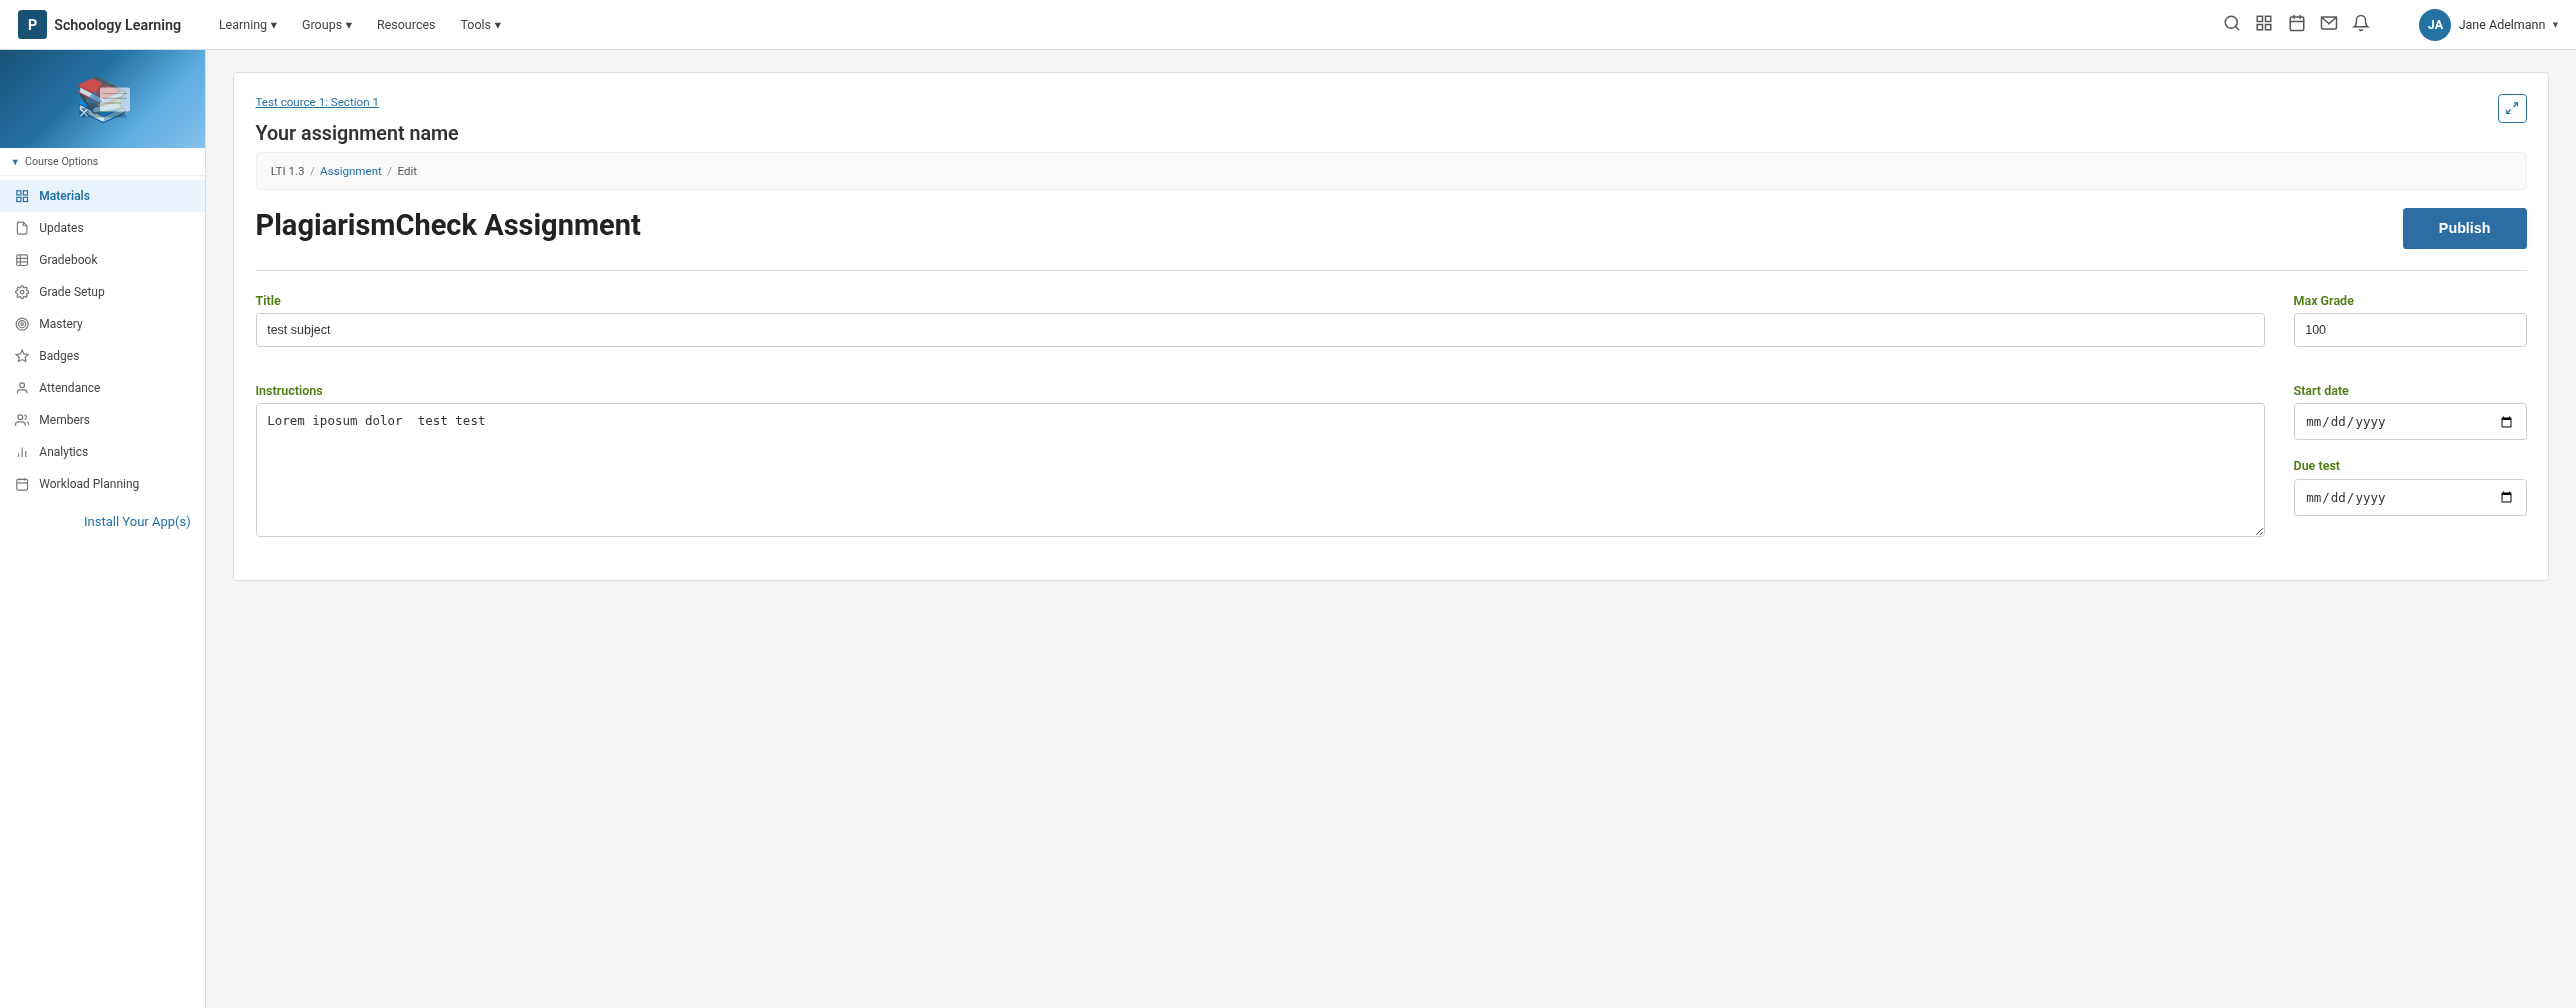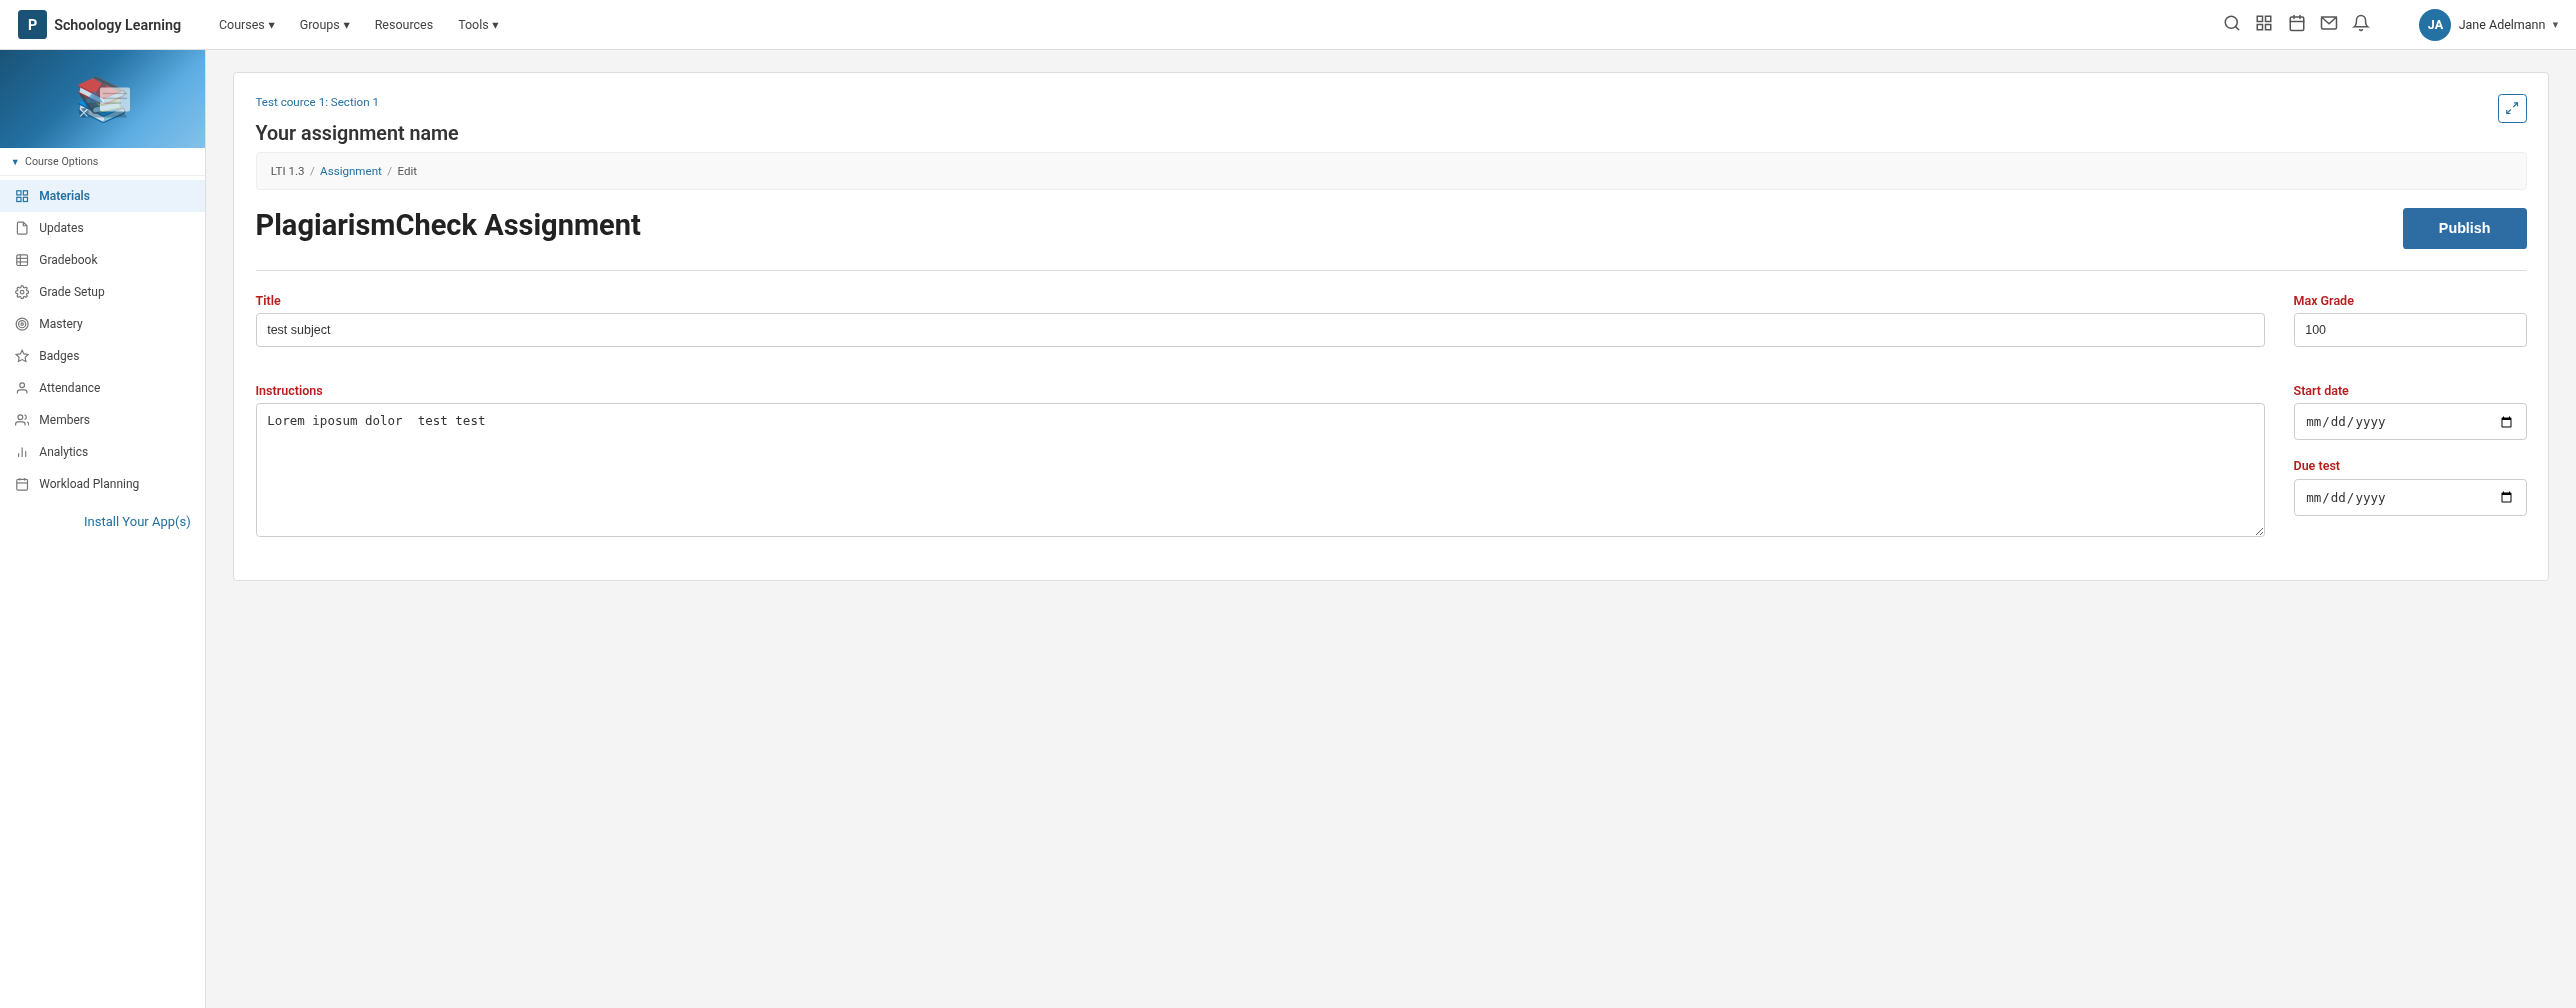--- a/index.html
+++ b/index.html
@@ -38,58 +38,58 @@
     .sidebar-install { padding: 10.7px 14.3px; color: #2471a3; font-size: 13px; cursor: pointer; text-align: right; }
 
     
     .main { flex: 1; padding: 21.5px 27px; background: #f4f4f4; overflow-y: auto; }
 
     
     .content-card { background: #fff; border: 0.9px solid #ddd; border-radius: 3.6px; padding: 21.5px; }
 
     
     .page-header { display: flex; align-items: flex-start; justify-content: space-between; margin-bottom: 7.2px; }
-    .breadcrumb-link { color: #2471a3; font-size: 11.6px; cursor: pointer; }
+    .breadcrumb-link { color: #2471a3; font-size: 11.6px; cursor: pointer; text-decoration: underline; }
     .page-title { font-size: 19.7px; font-weight: 600; color: #333; margin-top: 13px; }
     .expand-icon { width: 29px; height: 29px; border: 1.8px solid #2471a3; border-radius: 3.6px; display: flex; align-items: center; justify-content: center; cursor: pointer; color: #2471a3; font-size: 12.5px; }
 
     
     .breadcrumb-bar { background: #f9f9f9; border: 0.9px solid #eee; border-radius: 3.6px; padding: 10.7px 14.3px; margin-bottom: 18px; font-size: 11.6px; color: #555; display: flex; align-items: center; gap: 5.4px; }
     .breadcrumb-bar a { color: #2471a3; cursor: pointer; }
     .breadcrumb-bar .sep { color: #999; }
 
     
     .assignment-header { display: flex; align-items: flex-start; justify-content: space-between; margin-bottom: 21.5px; }
     .assignment-title { font-size: 29px; font-weight: 700; color: #222; }
     .publish-btn { background: #2e6da4; color: white; border: none; padding: 12.5px 36px; font-size: 14.3px; font-weight: 600; border-radius: 3.6px; cursor: pointer; }
 
     
     .divider { border: none; border-top: 0.9px solid #ddd; margin-bottom: 21.5px; }
 
     
     .form-row { display: flex; gap: 29px; margin-bottom: 18px; }
     .form-col-main { flex: 1; }
     .form-col-side { width: 233px; flex-shrink: 0; }
-    .form-label { font-size: 12.5px; font-weight: 600; color: #b91c1c; margin-bottom: 5.4px; display: block; }
+    .form-label { font-size: 12.5px; font-weight: 600; color: #4d7c0f; margin-bottom: 5.4px; display: block; }
     .form-input { width: 100%; border: 0.9px solid #ccc; border-radius: 3.6px; padding: 9px 10.7px; font-size: 12.5px; color: #333; outline: none; }
     .form-textarea { width: 100%; border: 0.9px solid #ccc; border-radius: 3.6px; padding: 9px 10.7px; font-size: 12.5px; color: #333; outline: none; min-height: 134px; resize: vertical; }
 
     .side-field { margin-bottom: 18px; }
   </style>
 </head>
 <body>
 
 <nav class="topnav">
   <div class="topnav-logo">
     <div class="logo-icon">P</div>
     <span class="topnav-brand">Schoology Learning</span>
   </div>
   <div class="topnav-links">
     <div class="topnav-link">
-      <span>Courses</span>
+      <span>Learning</span>
       <span>▾</span>
     </div>
     <div class="topnav-link">
       <span>Groups</span>
       <span>▾</span>
     </div>
     <div class="topnav-link">
       <span>Resources</span>
     </div>
     <div class="topnav-link">

